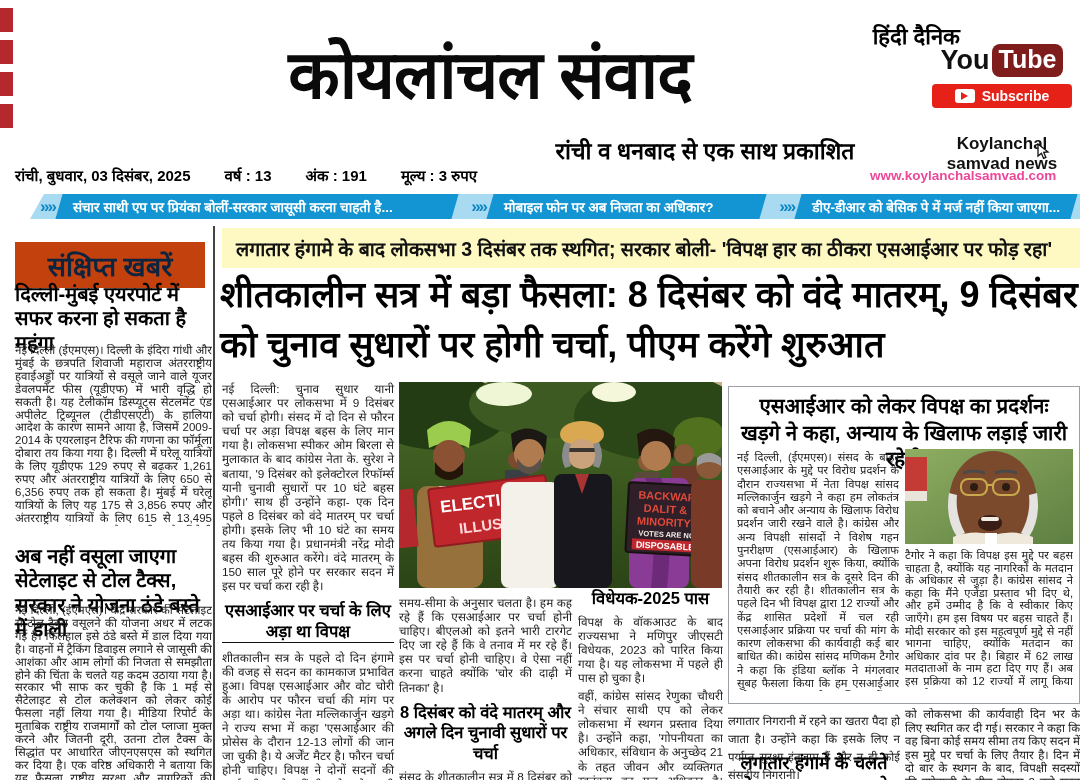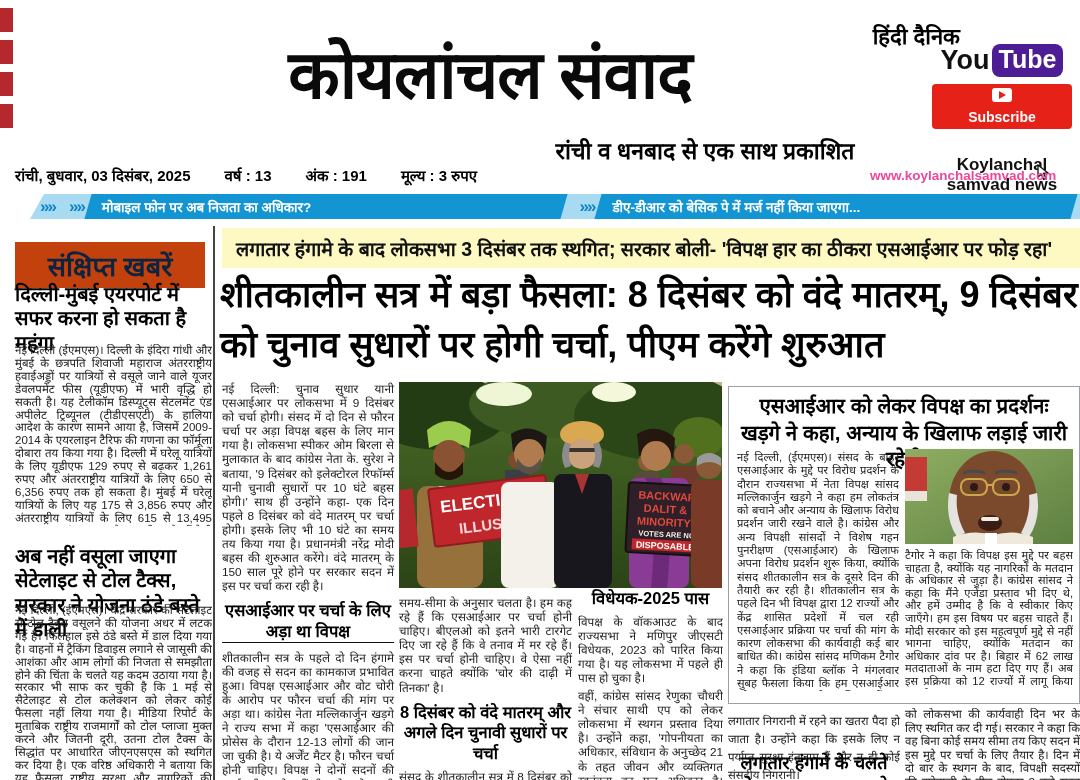--- a/index.html
+++ b/index.html
@@ -9,23 +9,23 @@
 
   
   .edge-mark{position:absolute;left:0;width:13px;height:24px;background:#b5282d;}
   .daily-label{left:760px;top:20px;width:200px;text-align:right;font-size:22px;font-weight:800;color:#000;}
   .masthead-title{left:50px;top:26px;width:880px;text-align:center;font-size:67px;line-height:1.45;
         font-weight:900;color:#0a0a0a;letter-spacing:-1px;white-space:nowrap;}
   .masthead-sub{left:470px;top:134px;width:470px;text-align:center;font-size:23px;font-weight:800;color:#000;}
   .yt-block{left:932px;top:44px;width:140px;}
   .yt-logo{display:flex;align-items:center;justify-content:center;gap:2px;}
   .yt-you{font-size:27px;font-weight:900;color:#111;}
-  .yt-tube{font-size:25px;font-weight:900;color:#fff;background:#4c1d95;border-radius:8px;padding:1px 7px 3px;}
+  .yt-tube{font-size:25px;font-weight:900;color:#fff;background:#7f1d1d;border-radius:8px;padding:1px 7px 3px;}
   .yt-sub{margin-top:7px;background:#e62117;border-radius:4px;display:flex;align-items:center;gap:7px;
-        padding:4px 8px;justify-content:center;cursor:pointer;flex-direction:column;}
+        padding:4px 8px;justify-content:center;cursor:pointer;}
   .play-chip{background:#fff;border-radius:3px;width:20px;height:14px;display:flex;align-items:center;justify-content:center;}
   .play-tri{width:0;height:0;border-left:7px solid #e62117;border-top:4px solid transparent;border-bottom:4px solid transparent;}
   .yt-sub-label{color:#fff;font-size:14px;font-weight:700;}
   .yt-channel{margin-top:26px;font-size:17px;font-weight:800;color:#111;text-align:center;position:relative;}
   .cursor-icon{position:absolute;right:22px;top:9px;}
   .dateline-row{left:15px;top:165px;width:850px;display:flex;gap:34px;font-size:15px;font-weight:700;color:#000;}
   .website{left:870px;top:168px;width:196px;text-align:left;font-size:13.5px;font-weight:800;color:#ec4899;}
 
   
   .ticker{left:30px;top:194px;width:1050px;height:25px;background:#a8daf2;display:flex;align-items:stretch;
@@ -109,20 +109,23 @@
   <div class="abs dateline-row">
     <span>रांची, बुधवार, 03 दिसंबर, 2025</span>
     <span>वर्ष : 13</span>
     <span>अंक : 191</span>
     <span>मूल्य : 3 रुपए</span>
   </div>
   <div class="abs website">www.koylanchalsamvad.com</div>
 
   <div class="abs ticker">
     <span class="chev">»»</span>
+    <div class="seg" style="flex:1.45">
+      <span>संचार साथी एप पर प्रियंका बोलीं-सरकार जासूसी करना चाहती है...</span>
+    </div>
     <span class="chev">»»</span>
     <div class="seg">
       <span>मोबाइल फोन पर अब निजता का अधिकार?</span>
     </div>
     <span class="chev">»»</span>
     <div class="seg">
       <span>डीए-डीआर को बेसिक पे में मर्ज नहीं किया जाएगा...</span>
     </div>
   </div>
 

